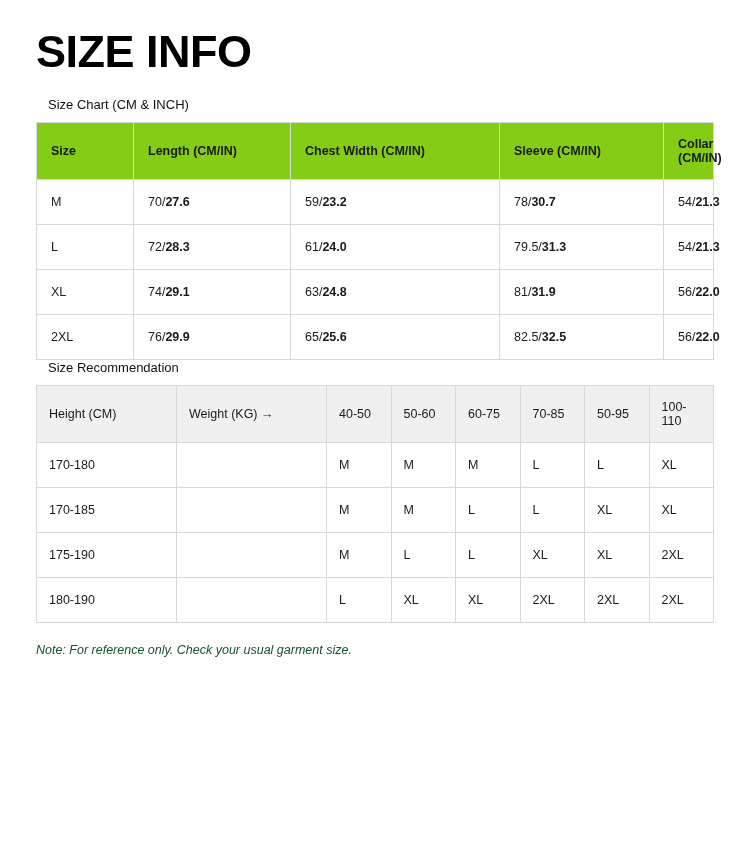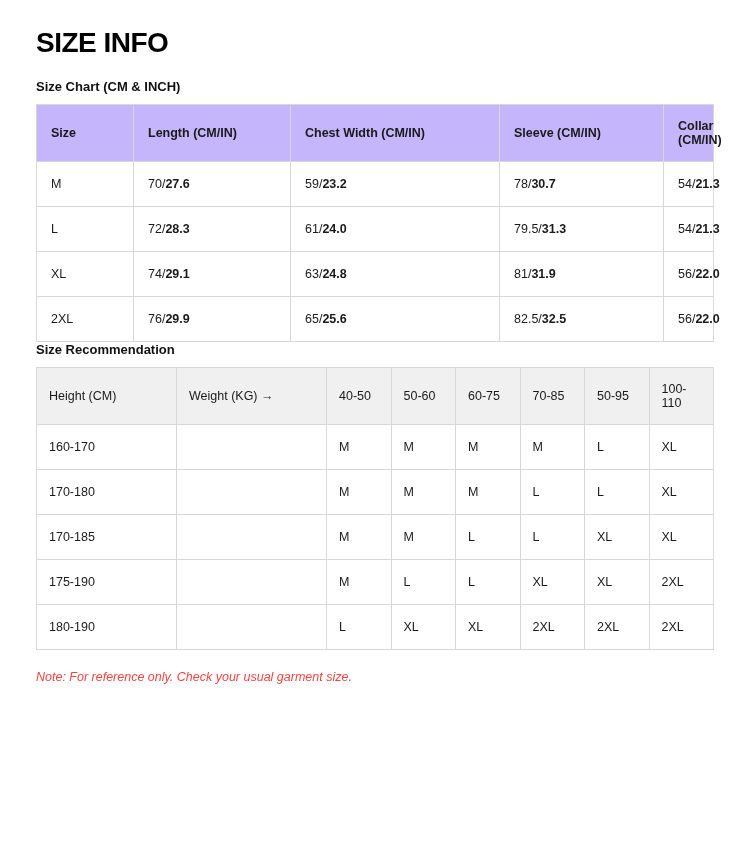--- a/index.html
+++ b/index.html
@@ -13,48 +13,48 @@
     font-family: "Liberation Sans", sans-serif;
     color: #111111;
     overflow: hidden;
   }
   .page {
     padding: 28px 36px 0 36px;
     box-sizing: border-box;
     width: 750px;
   }
   .main-title {
-    font-size: 28px;
+    font-size: 45px;
     font-weight: bold;
     letter-spacing: -0.5px;
     margin: 0 0 22px 0;
     line-height: 1.05;
     color: #000000;
   }
   .section-label {
     font-size: 13px;
-    font-weight: bold;
-    margin: 0 0 10px 0;
+    font-weight: normal;
+    margin: 0 0 10px 12px;
     color: #111111;
   }
   table {
     border-collapse: collapse;
     width: 100%;
     table-layout: fixed;
   }
   table th, table td {
     border: 1px solid #d8d8d8;
     text-align: left;
     font-size: 12.5px;
     color: #1a1a1a;
     vertical-align: middle;
   }
   
   .size-chart th {
-    background: #c4b5fd;
+    background: #84cc16;
     font-weight: bold;
     padding: 14px 14px;
     font-size: 12.5px;
   }
   .size-chart td {
     padding: 15px 14px;
     background: #ffffff;
   }
   .size-chart .cm-in b {
     font-weight: bold;
@@ -63,21 +63,21 @@
   .note {
     font-size: 12.5px;
     font-style: italic;
     margin: 18px 0 22px 0;
     color: #1a1a1a;
   }
   .note-bottom {
     font-size: 12.5px;
     font-style: italic;
     margin: 20px 0 0 0;
-    color: #ef4444;
+    color: #14532d;
   }
   
   .size-rec th {
     background: #f0f0f0;
     font-weight: normal;
     padding: 14px 12px;
     font-size: 12.5px;
   }
   .size-rec td {
     padding: 15px 12px;
@@ -148,30 +148,20 @@
         <th>40-50</th>
         <th>50-60</th>
         <th>60-75</th>
         <th>70-85</th>
         <th>50-95</th>
         <th>100-110</th>
       </tr>
     </thead>
     <tbody>
       <tr>
-        <td>160-170</td>
-        <td></td>
-        <td>M</td>
-        <td>M</td>
-        <td>M</td>
-        <td>M</td>
-        <td>L</td>
-        <td>XL</td>
-      </tr>
-      <tr>
         <td>170-180</td>
         <td></td>
         <td>M</td>
         <td>M</td>
         <td>M</td>
         <td>L</td>
         <td>L</td>
         <td>XL</td>
       </tr>
       <tr>

